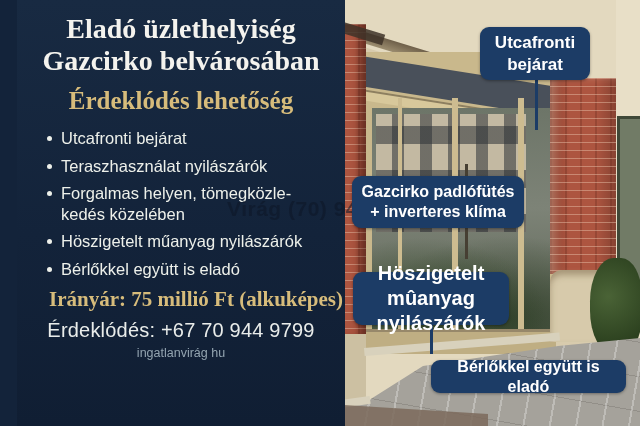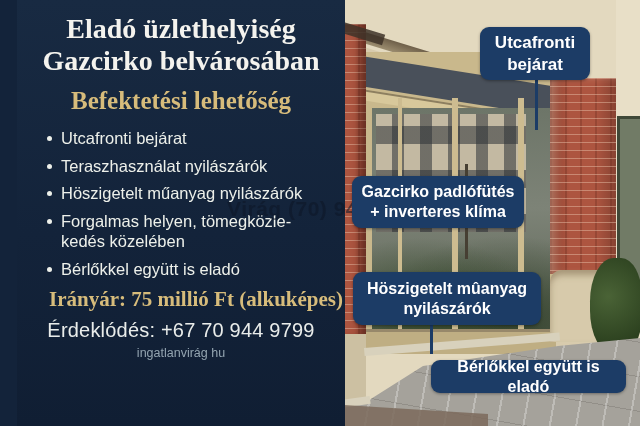--- a/index.html
+++ b/index.html
@@ -82,55 +82,55 @@
 
   
   .watermark{position:absolute;left:227px;top:197px;z-index:8;font-weight:bold;
     font-size:21px;letter-spacing:.5px;white-space:nowrap;color:rgba(12,22,38,.55);}
   .callout{position:absolute;background:#1c3c66;border-radius:9px;color:#ffffff;
     font-weight:bold;display:flex;align-items:center;justify-content:center;
     text-align:center;z-index:10;line-height:1.25;padding:2px 4px;box-sizing:border-box;
     box-shadow:0 1px 3px rgba(0,0,0,.35);}
   .co1{left:480px;top:27px;width:110px;height:53px;font-size:17px;}
   .co2{left:352px;top:176px;width:172px;height:52px;font-size:16px;}
-  .co3{left:353px;top:272px;width:188px;height:53px;font-size:16px;}
+  .co3{left:353px;top:272px;width:156px;height:53px;font-size:20px;}
   .co4{left:431px;top:360px;width:195px;height:33px;font-size:16px;}
   .connector{position:absolute;width:3px;background:#1c3c66;z-index:9;}
   .ln1{left:535px;top:78px;height:52px;}
   .ln3{left:430px;top:322px;height:32px;}
 </style>
 </head>
 <body>
 
 <div class="poster">
 
   <div class="panel">
     <div class="title">
       <div>Eladó üzlethelyiség</div>
       <div>Gazcirko belvárosában</div>
     </div>
     <div class="subtitle">
-      <div>Befektetési lehetőség</div>
+      <div>Érdeklódés lehetőség</div>
     </div>
     <div class="bullets">
       <div class="bullet">
         <span class="dot"></span>
         <span>Utcafronti bejárat</span>
       </div>
       <div class="bullet">
         <span class="dot"></span>
         <span>Teraszhasználat nyilászárók</span>
       </div>
       <div class="bullet">
         <span class="dot"></span>
-        <span>Höszigetelt műanyag nyilászárók</span>
+        <span>Forgalmas helyen, tömegközle-kedés közelében</span>
       </div>
       <div class="bullet">
         <span class="dot"></span>
-        <span>Forgalmas helyen, tömegközle-kedés közelében</span>
+        <span>Höszigetelt műanyag nyilászárók</span>
       </div>
       <div class="bullet">
         <span class="dot"></span>
         <span>Bérlőkkel együtt is eladó</span>
       </div>
     </div>
     <div class="price">Irányár: 75 millió Ft (alkuképes)</div>
     <div class="contact">Érdeklódés: +67 70 944 9799</div>
     <div class="website">ingatlanvirág hu</div>
   </div>

